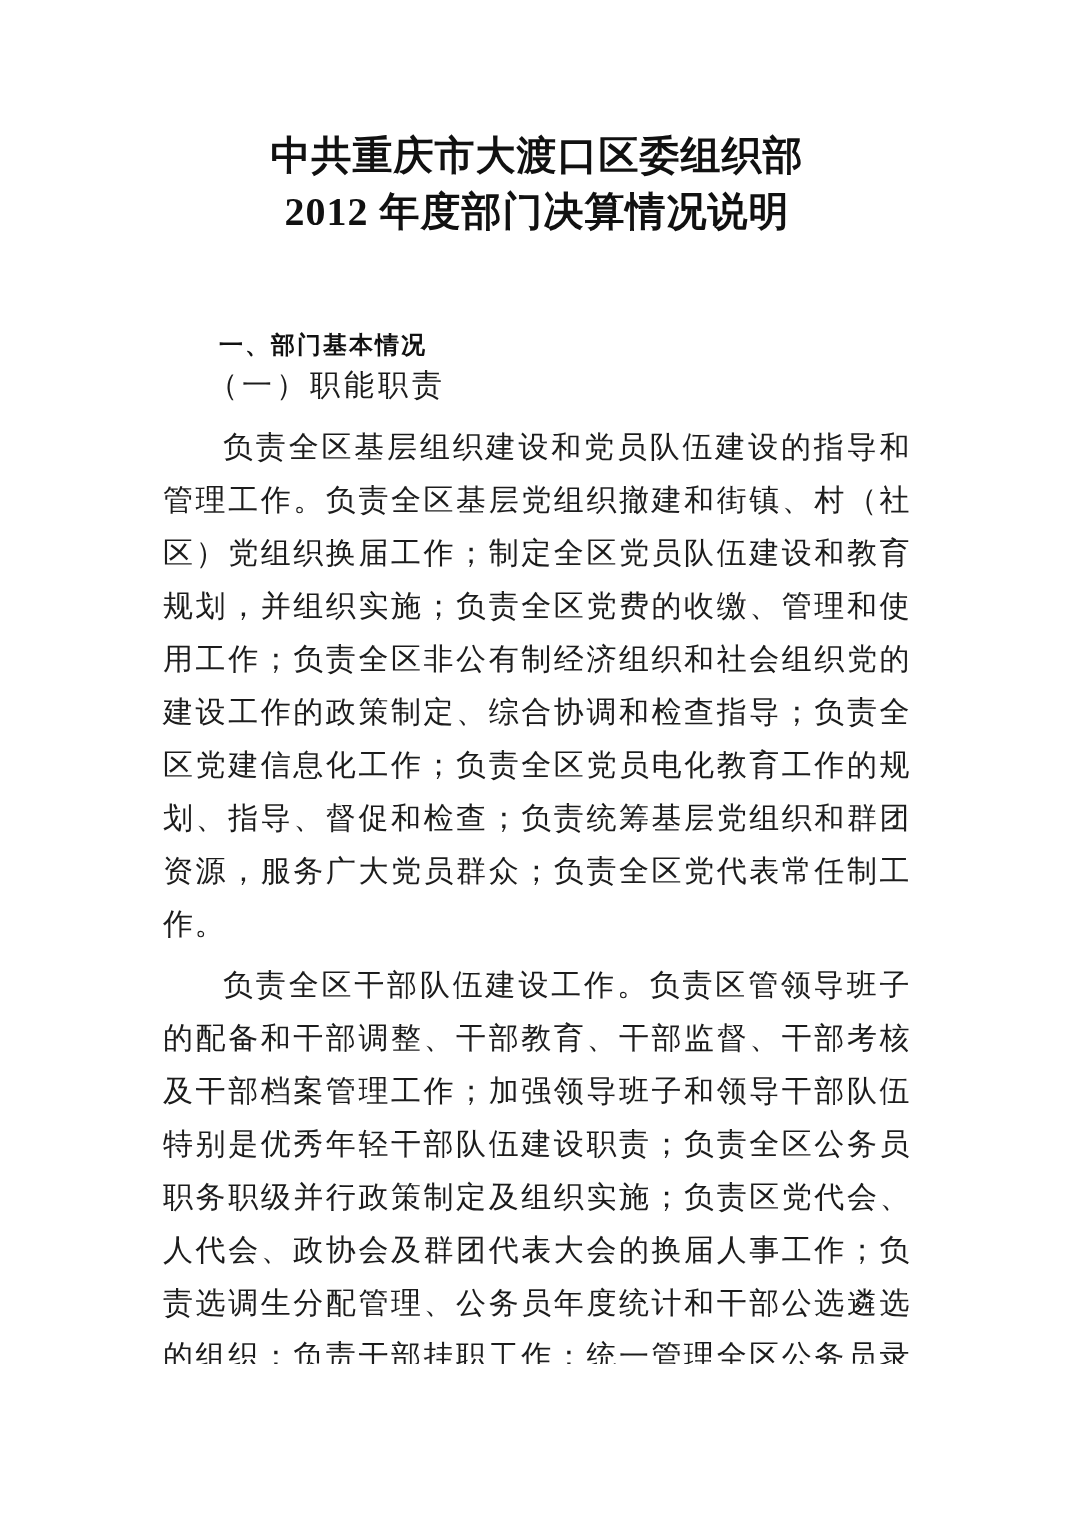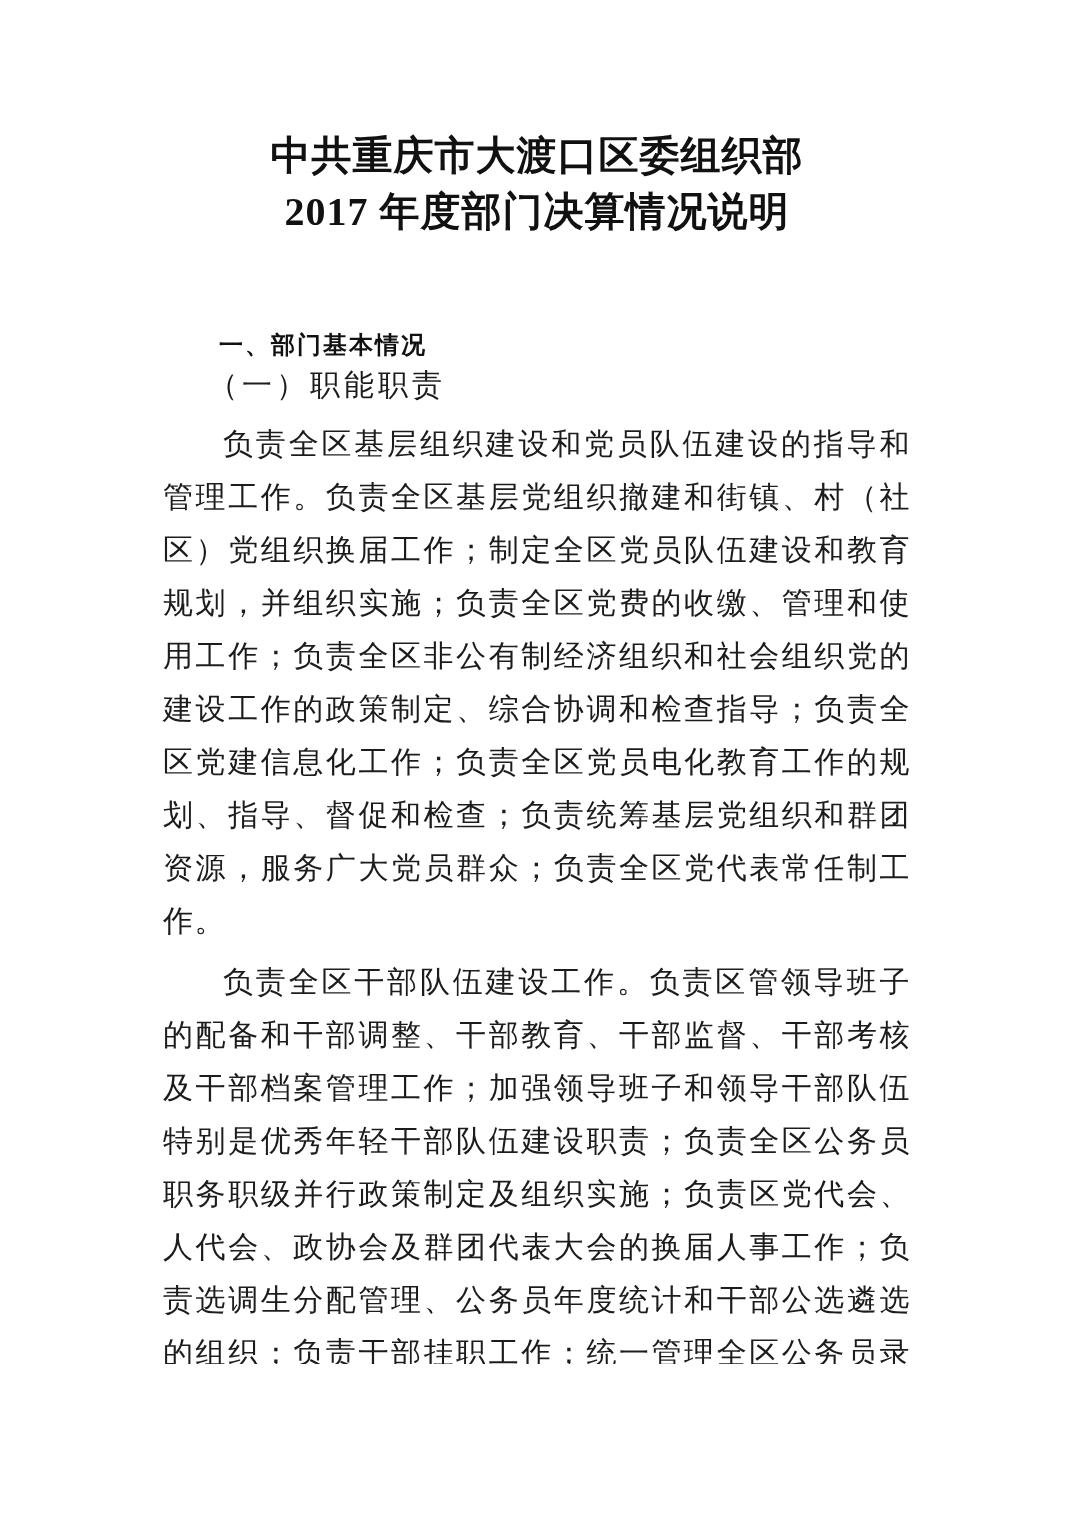--- a/index.html
+++ b/index.html
@@ -46,21 +46,21 @@
     font-family: "Liberation Serif", serif;
     font-weight: 400;
     font-size: 30px;
     line-height: 42px;
     letter-spacing: 4px;
     text-indent: 1.5em;
     color: #1c1c1c;
   }
   .body-text p {
     margin: 0;
-    font-family: Liberation Mono, monospace;
+    font-family: Liberation Serif, serif;
     font-weight: 400;
     font-size: 30px;
     line-height: 53px;
     letter-spacing: 1.5px;
     text-align: justify;
     text-indent: 2em;
     color: #1c1c1c;
     word-break: break-all;
   }
   .body-text p.first {
@@ -81,21 +81,21 @@
     color: #1c1c1c;
   }
 </style>
 </head>
 <body>
 
 <div class="page">
 
   <h1 class="doc-title">
     <span class="title-line">中共重庆市大渡口区委组织部</span>
-    <span class="title-line">2017 年度部门决算情况说明</span>
+    <span class="title-line">2012 年度部门决算情况说明</span>
   </h1>
 
   <div class="section-heading">一、部门基本情况</div>
 
   <div class="subsection-heading">（一）职能职责</div>
 
   <div class="body-text">
     <p class="first">负责全区基层组织建设和党员队伍建设的指导和管理工作。负责全区基层党组织撤建和街镇、村（社区）党组织换届工作；制定全区党员队伍建设和教育规划，并组织实施；负责全区党费的收缴、管理和使用工作；负责全区非公有制经济组织和社会组织党的建设工作的政策制定、综合协调和检查指导；负责全区党建信息化工作；负责全区党员电化教育工作的规划、指导、督促和检查；负责统筹基层党组织和群团资源，服务广大党员群众；负责全区党代表常任制工作。</p>
     <p>负责全区干部队伍建设工作。负责区管领导班子的配备和干部调整、干部教育、干部监督、干部考核及干部档案管理工作；加强领导班子和领导干部队伍特别是优秀年轻干部队伍建设职责；负责全区公务员职务职级并行政策制定及组织实施；负责区党代会、人代会、政协会及群团代表大会的换届人事工作；负责选调生分配管理、公务员年度统计和干部公选遴选的组织；负责干部挂职工作；统一管理全区公务员录用调配、考核奖惩、培训和工资福利等事务，指导全区公务员队伍建设和绩效管理。</p>
     <p>统筹指导全区人才工作和人才队伍建设。研究制定全区</p>

